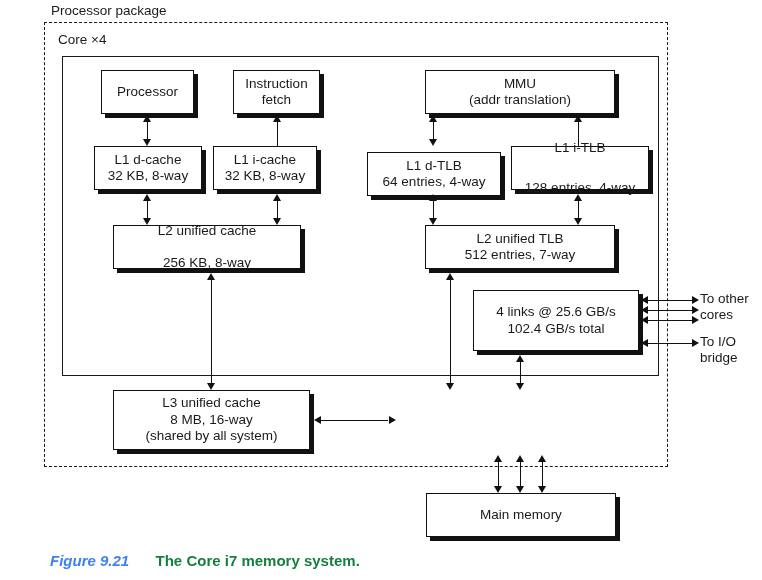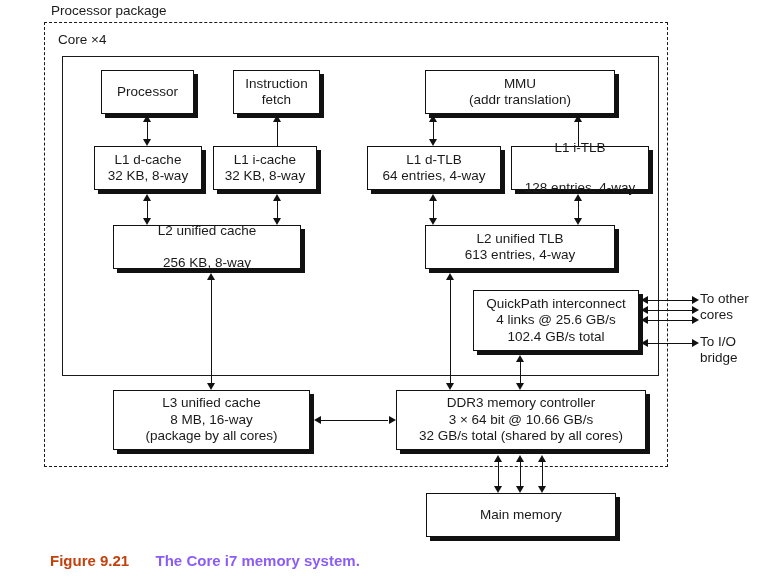--- a/index.html
+++ b/index.html
@@ -24,21 +24,21 @@
 
   .ahead{position:absolute;width:0;height:0;}
   .ahead.up{border-left:4px solid transparent;border-right:4px solid transparent;border-bottom:7px solid #111;}
   .ahead.down{border-left:4px solid transparent;border-right:4px solid transparent;border-top:7px solid #111;}
   .ahead.left{border-top:4px solid transparent;border-bottom:4px solid transparent;border-right:7px solid #111;}
   .ahead.right{border-top:4px solid transparent;border-bottom:4px solid transparent;border-left:7px solid #111;}
 
   
   .cap{position:absolute;font-size:15px;}
   .cap .fignum{font-weight:bold;}
-  .cap .figtitle{font-weight:bold;color:#8b5cf6;}
+  .cap .figtitle{font-weight:bold;color:#15803d;}
 </style>
 </head>
 <body>
 
 <div id="stage">
 
   <div class="lbl" style="left:51px;top:3px;">Processor package</div>
 
   <div class="pkg" style="left:44px;top:22px;width:624px;height:445px;"></div>
 
@@ -63,57 +63,51 @@
   <div class="box" style="left:94px;top:146px;width:108px;height:44px;">
     <span class="ln">L1 d-cache</span>
     <span class="ln">32 KB, 8-way</span>
   </div>
 
   <div class="box" style="left:213px;top:146px;width:104px;height:44px;">
     <span class="ln">L1 i-cache</span>
     <span class="ln">32 KB, 8-way</span>
   </div>
 
-  <div class="box" style="left:367px;top:146px;width:134px;height:44px;">
+  <div class="box" style="left:367px;top:152px;width:134px;height:44px;">
     <span class="ln">L1 d-TLB</span>
     <span class="ln">64 entries, 4-way</span>
   </div>
 
   <div class="box" style="left:511px;top:146px;width:138px;height:44px;gap:24px;">
     <span class="ln">L1 i-TLB</span>
     <span class="ln">128 entries, 4-way</span>
   </div>
 
   <div class="box" style="left:113px;top:225px;width:188px;height:44px;gap:16px;">
     <span class="ln">L2 unified cache</span>
     <span class="ln">256 KB, 8-way</span>
   </div>
 
   <div class="box" style="left:425px;top:225px;width:190px;height:44px;">
     <span class="ln">L2 unified TLB</span>
-    <span class="ln">613 entries, 4-way</span>
+    <span class="ln">512 entries, 7-way</span>
   </div>
 
   <div class="box" style="left:473px;top:290px;width:166px;height:61px;">
-    <span class="ln">QuickPath interconnect</span>
     <span class="ln">4 links @  25.6 GB/s</span>
     <span class="ln">102.4 GB/s total</span>
   </div>
 
   <div class="box" style="left:113px;top:390px;width:197px;height:60px;">
     <span class="ln">L3 unified cache</span>
     <span class="ln">8 MB, 16-way</span>
-    <span class="ln">(package by all cores)</span>
+    <span class="ln">(shared by all system)</span>
   </div>
 
-  <div class="box" style="left:396px;top:390px;width:250px;height:60px;">
-    <span class="ln">DDR3 memory controller</span>
-    <span class="ln">3 × 64 bit @  10.66 GB/s</span>
-    <span class="ln">32 GB/s total (shared by all cores)</span>
-  </div>
 
   <div class="box" style="left:426px;top:493px;width:190px;height:44px;">
     <span class="ln">Main memory</span>
   </div>
 
   <div class="vline" style="left:147px;top:118px;height:25px;"></div>
   <div class="ahead up" style="left:143px;top:115px;"></div>
   <div class="ahead down" style="left:143px;top:139px;"></div>
 
   <div class="vline" style="left:277px;top:118px;height:28px;"></div>
@@ -185,18 +179,18 @@
   <div class="hline" style="left:645px;top:343px;width:48px;"></div>
   <div class="ahead left" style="left:641px;top:339px;"></div>
   <div class="ahead right" style="left:692px;top:339px;"></div>
 
   <div class="lbl" style="left:700px;top:291px;">To other</div>
   <div class="lbl" style="left:700px;top:307px;">cores</div>
   <div class="lbl" style="left:700px;top:334px;">To I/O</div>
   <div class="lbl" style="left:700px;top:350px;">bridge</div>
 
   <div class="cap" style="left:50px;top:552px;">
-    <span class="fignum" id="fignum" style="color: #c2410c;">Figure 9.21</span>
+    <span class="fignum" id="fignum" style="color: #3b82f6; font-style: italic;">Figure 9.21</span>
     <span style="display:inline-block;width:18px;"></span>
     <span class="figtitle">The Core i7 memory system.</span>
   </div>
 
 </div>
 
 </body></html>

